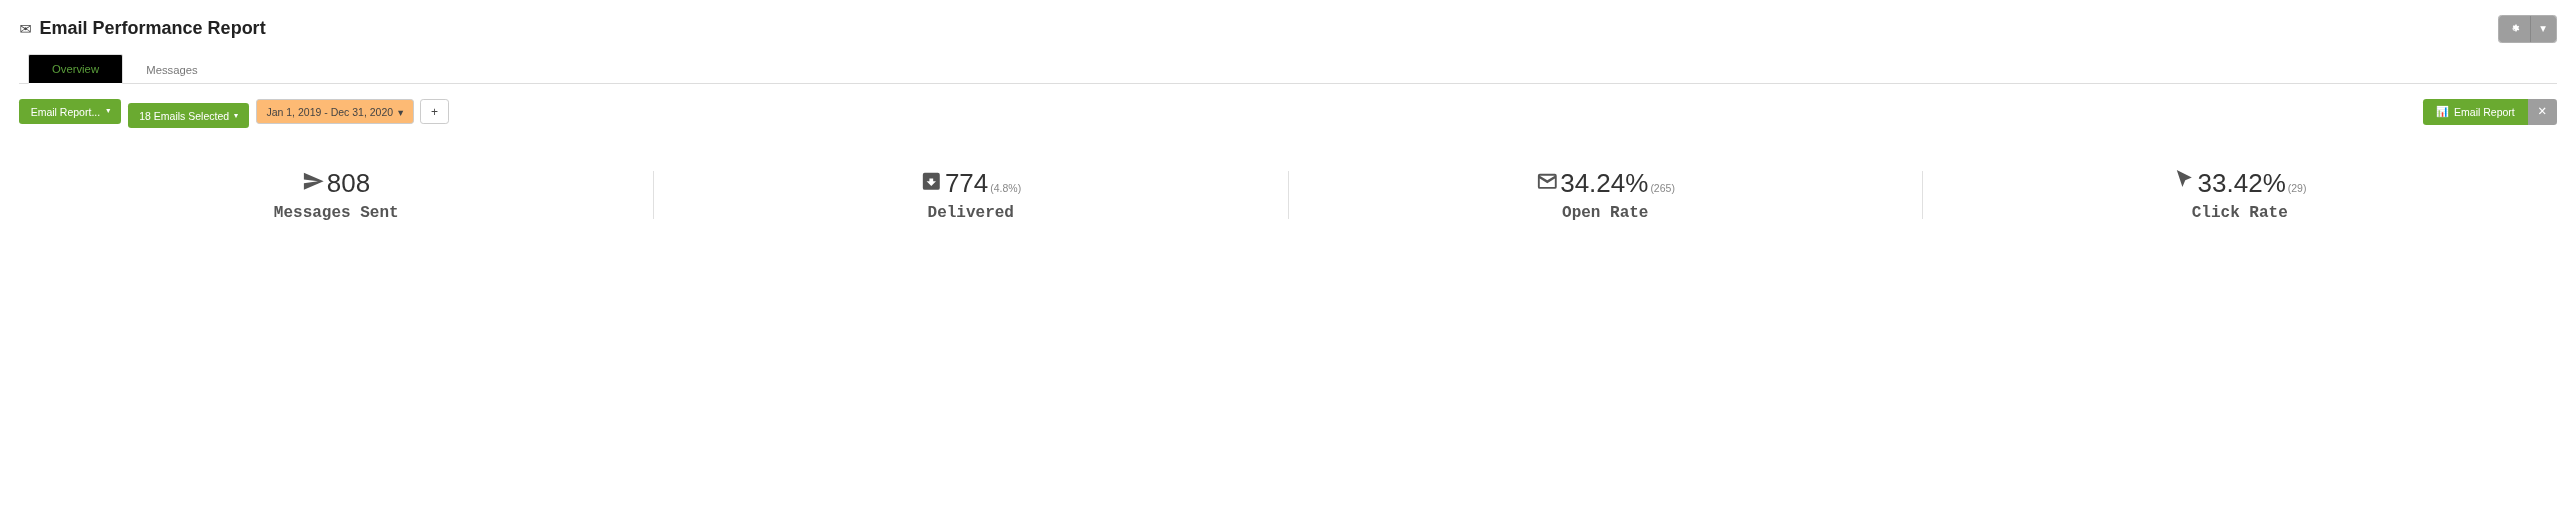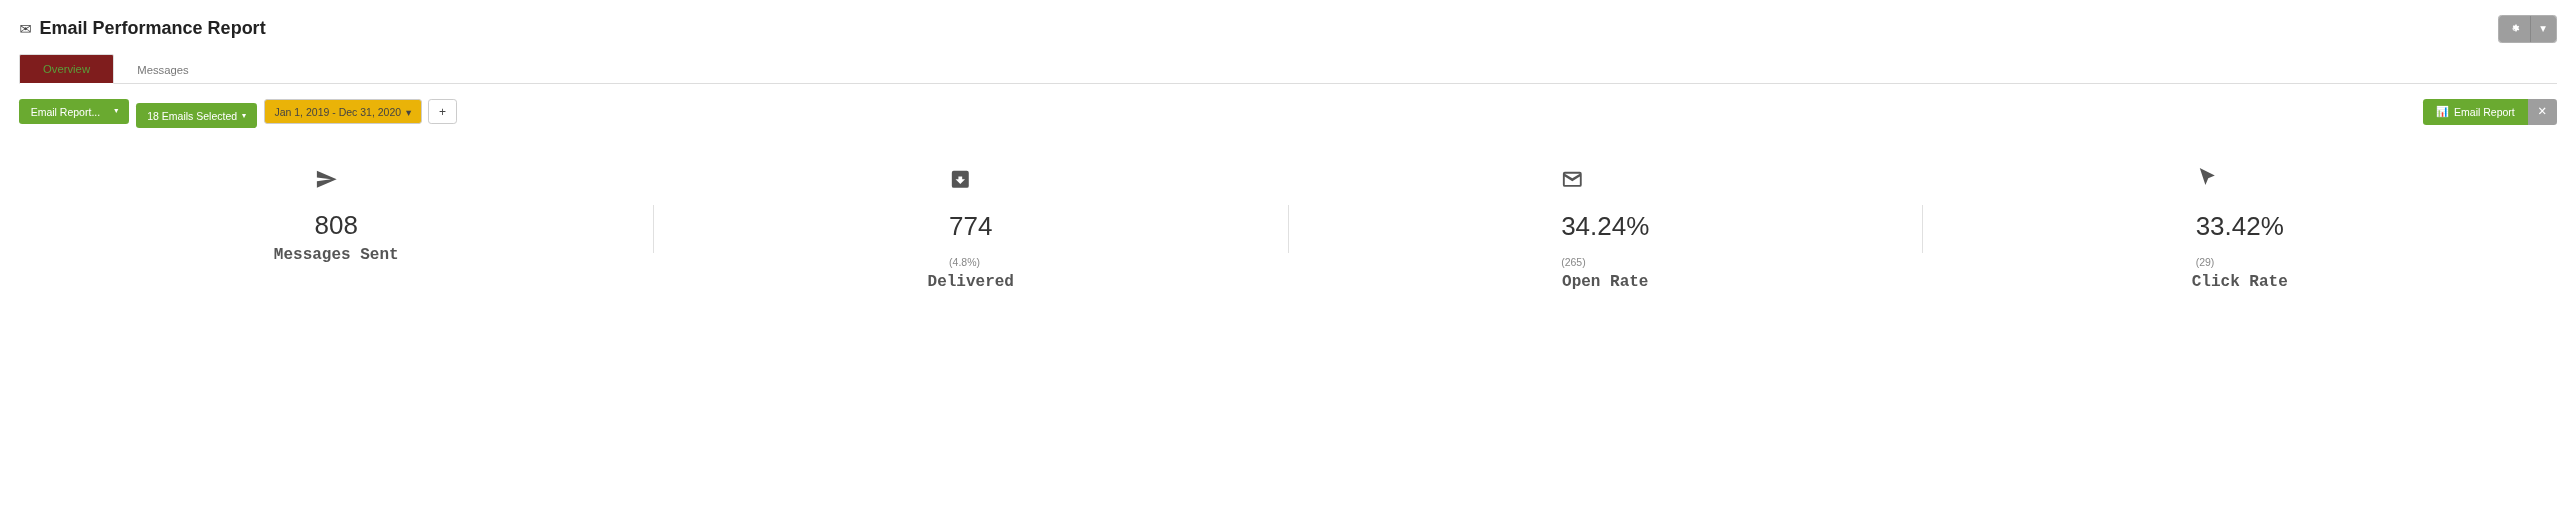--- a/index.html
+++ b/index.html
@@ -77,41 +77,42 @@
       border: 0.8px solid transparent;
       border-bottom: none;
       border-radius: 2.4px 2.4px 0 0;
       color: #777;
       background: transparent;
       margin-bottom: -0.8px;
     }
     .tab.active {
       color: #5a9e3a;
       border-color: #ddd;
-      background: #7f1d1d;
+      background: #000000;
       border-bottom: 0.8px solid #fff;
+      margin-left: 9px;
     }
     
     .toolbar-row {
       display: flex;
       align-items: center;
       gap: 6.5px;
       margin-bottom: 24px;
     }
     .green-btn {
       background: #6aaa30;
       color: #fff;
       border: none;
       border-radius: 3.2px;
       padding: 6.5px 11.3px;
       font-size: 10.5px;
       cursor: pointer;
       display: flex;
       align-items: flex-start;
-      gap: 14px;
+      gap: 6px;
     }
     .green-btn .chevron {
       font-size: 8px;
     }
     .dropdown-btn {
       background: #6aaa30;
       color: #fff;
       border: none;
       border-radius: 3.2px;
       padding: 6.5px 11.3px;
@@ -119,21 +120,21 @@
       cursor: pointer;
       display: flex;
       align-items: center;
       gap: 4.8px;
       margin-top: 8px;
     }
     .dropdown-btn .chevron {
       font-size: 8px;
     }
     .date-picker-btn {
-      background: #eab308;
+      background: #fdba74;
       color: #444;
       border: 0.8px solid #ccc;
       border-radius: 3.2px;
       padding: 5.6px 9.7px;
       font-size: 10.5px;
       cursor: pointer;
       display: flex;
       align-items: center;
       gap: 4.8px;
     }
@@ -186,22 +187,21 @@
     .stat-item {
       display: flex;
       flex-direction: column;
       align-items: center;
       gap: 4.8px;
       flex: 1;
     }
     .stat-value-row {
       display: flex;
       align-items: baseline;
-      gap: 14px;
-      flex-direction: column;
+      gap: 2px;
     }
     .stat-icon {
       font-size: 22.6px;
       color: #555;
     }
     .stat-number {
       font-size: 26px;
       font-weight: 400;
       color: #333;
     }

